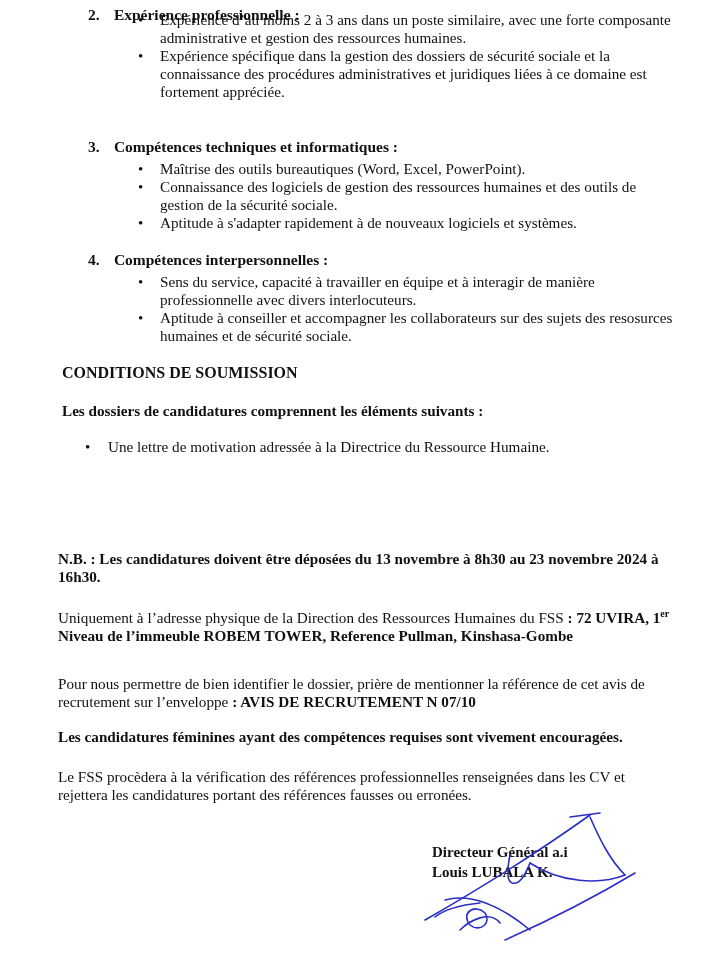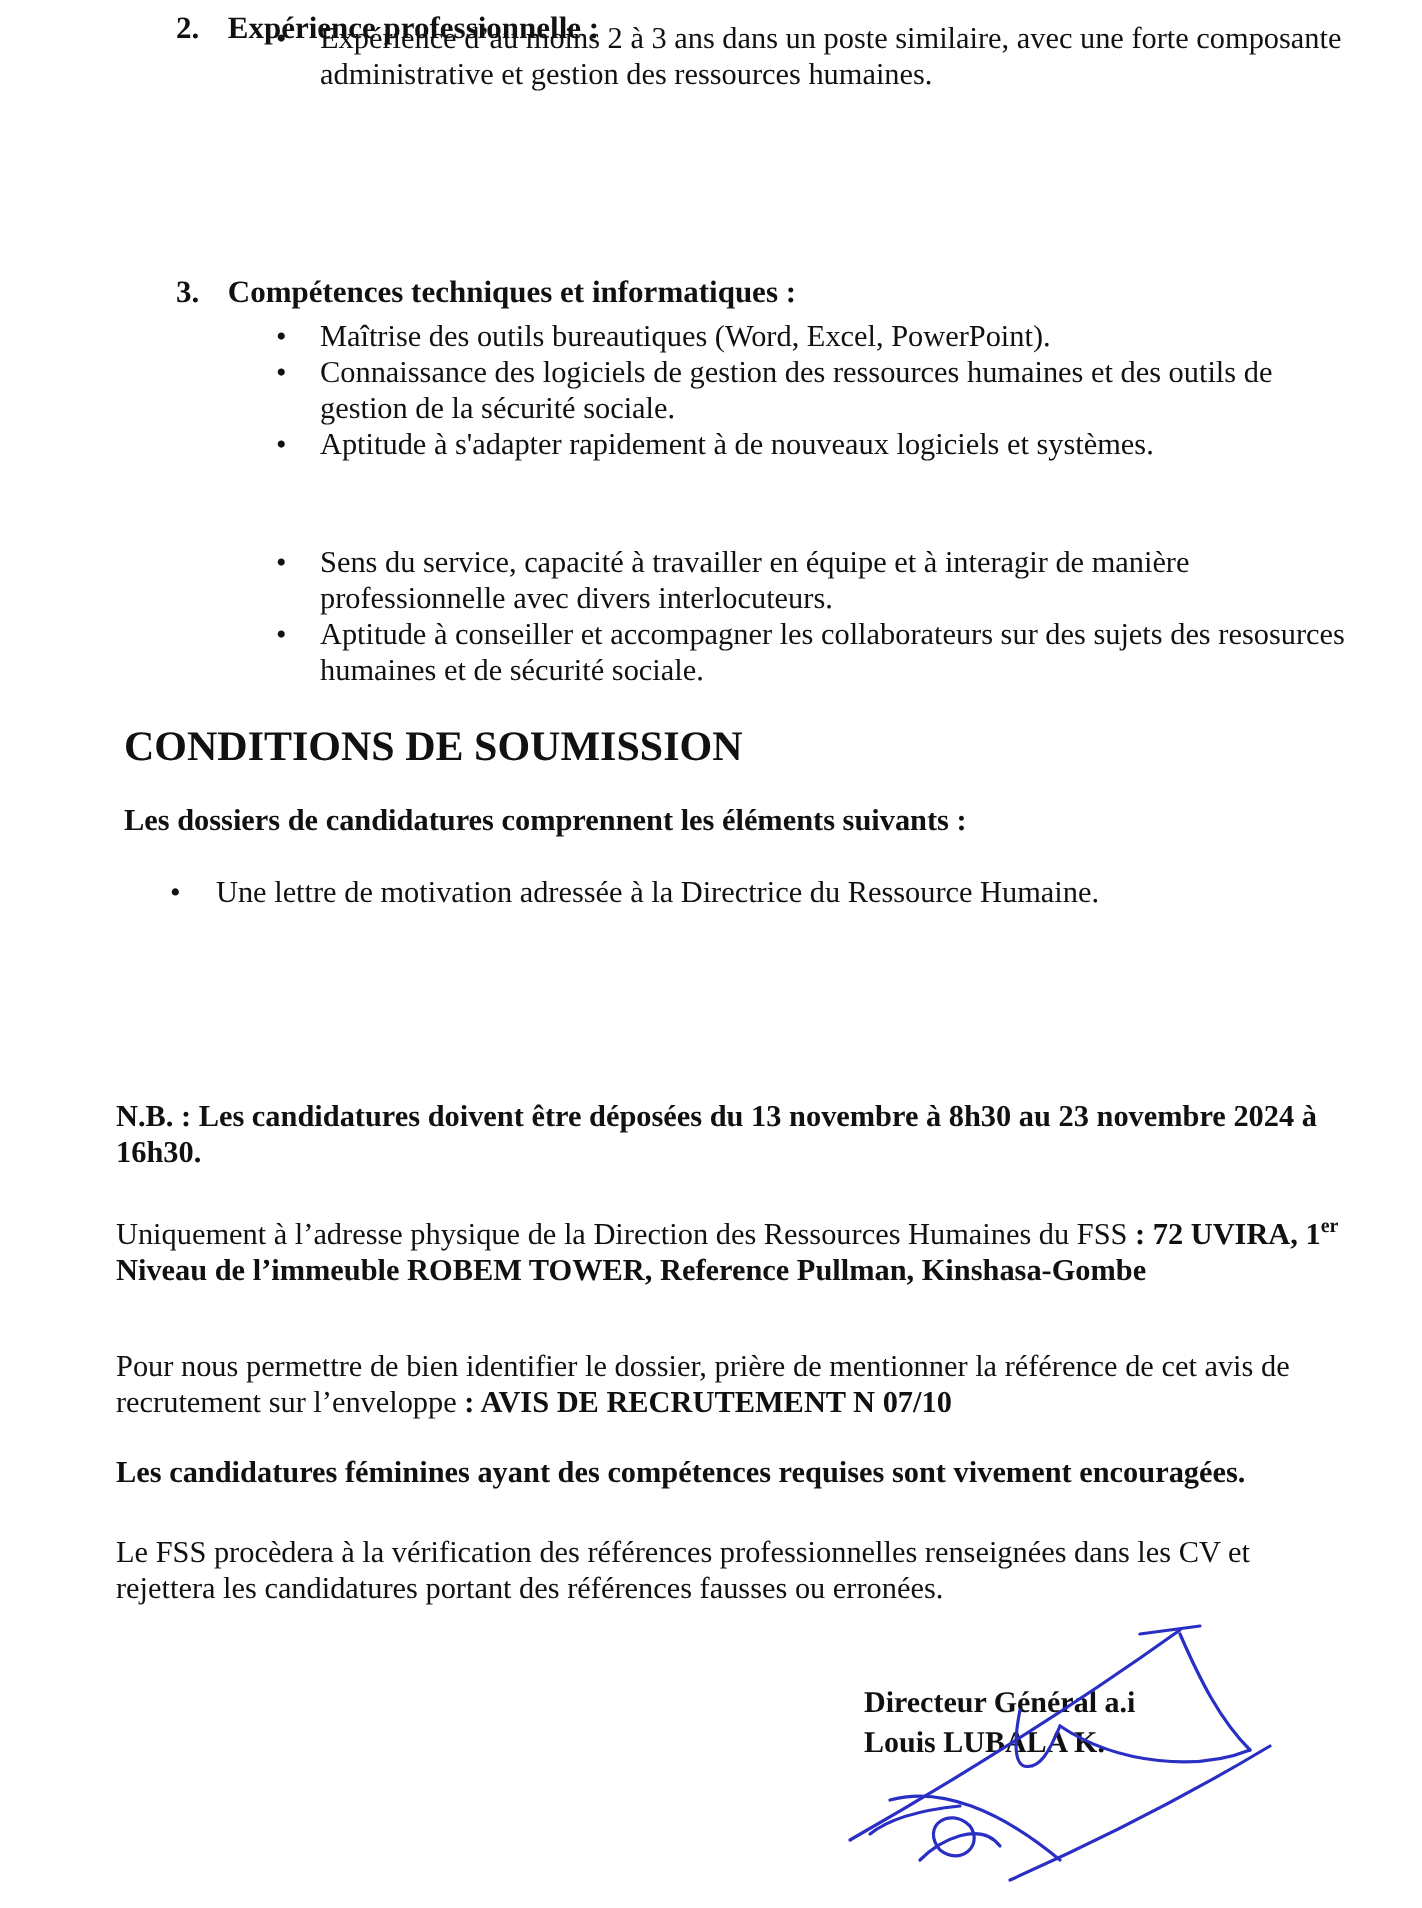--- a/index.html
+++ b/index.html
@@ -12,47 +12,52 @@
   .sec-title { position: absolute; left: 88px; font-weight: bold; font-size: 15.5px; }
   .sec-title .num { display: inline-block; width: 22px; }
   ul.bul { position: absolute; left: 138px; margin: 0; padding: 0; list-style: none; width: 545px; }
   ul.bul li { position: relative; padding-left: 22px; margin: 0; }
   ul.bul li::before { content: "\2022"; position: absolute; left: 0; top: 0; font-size: 15px; }
   ul.sub { position: absolute; left: 85px; margin: 0; padding: 0; list-style: none; width: 590px; }
   ul.sub li { position: relative; padding-left: 23px; }
   ul.sub li::before { content: "\2022"; position: absolute; left: 0; top: 0; }
   .para { position: absolute; left: 58px; width: 620px; }
   .bold { font-weight: bold; }
-  .heading { position: absolute; left: 62px; font-weight: bold; font-size: 21px; }
+  .heading { position: absolute; left: 62px; font-weight: bold; font-size: 16px; }
   .sig { position: absolute; left: 432px; font-weight: bold; font-size: 15px; line-height: 20px; }
   svg.signature { position: absolute; left: 400px; top: 805px; width: 260px; height: 140px; }
 </style>
 </head>
 <body>
 
 <div class="page">
 
   <div class="sec-title" style="top:6px;">
     <span class="num">2.</span>
     <span>Expérience professionnelle :</span>
   </div>
   <ul class="bul" style="top:11px;">
     <li>Expérience d’au moins 2 à 3 ans dans un poste similaire, avec une forte composante administrative et gestion des ressources humaines.</li>
+    <li>Expérience spécifique dans la gestion des dossiers de sécurité sociale et la connaissance des procédures administratives et juridiques liées à ce domaine est fortement appréciée.</li>
   </ul>
 
   <div class="sec-title" style="top:138px;">
     <span class="num">3.</span>
     <span>Compétences techniques et informatiques :</span>
   </div>
   <ul class="bul" style="top:160px;">
     <li>Maîtrise des outils bureautiques (Word, Excel, PowerPoint).</li>
     <li>Connaissance des logiciels de gestion des ressources humaines et des outils de gestion de la sécurité sociale.</li>
     <li>Aptitude à s'adapter rapidement à de nouveaux logiciels et systèmes.</li>
   </ul>
 
+  <div class="sec-title" style="top:251px;">
+    <span class="num">4.</span>
+    <span>Compétences interpersonnelles :</span>
+  </div>
   <ul class="bul" style="top:273px;">
     <li>Sens du service, capacité à travailler en équipe et à interagir de manière professionnelle avec divers interlocuteurs.</li>
     <li>Aptitude à conseiller et accompagner les collaborateurs sur des sujets des resosurces humaines et de sécurité sociale.</li>
   </ul>
 
   <div class="heading" style="top:364px;">CONDITIONS DE SOUMISSION</div>
   <div class="para bold" style="top:402px; left:62px;">Les dossiers de candidatures comprennent les éléments suivants :</div>
   <ul class="sub" style="top:438px;">
     <li>Une lettre de motivation adressée à la Directrice du Ressource Humaine.</li>
   </ul>

